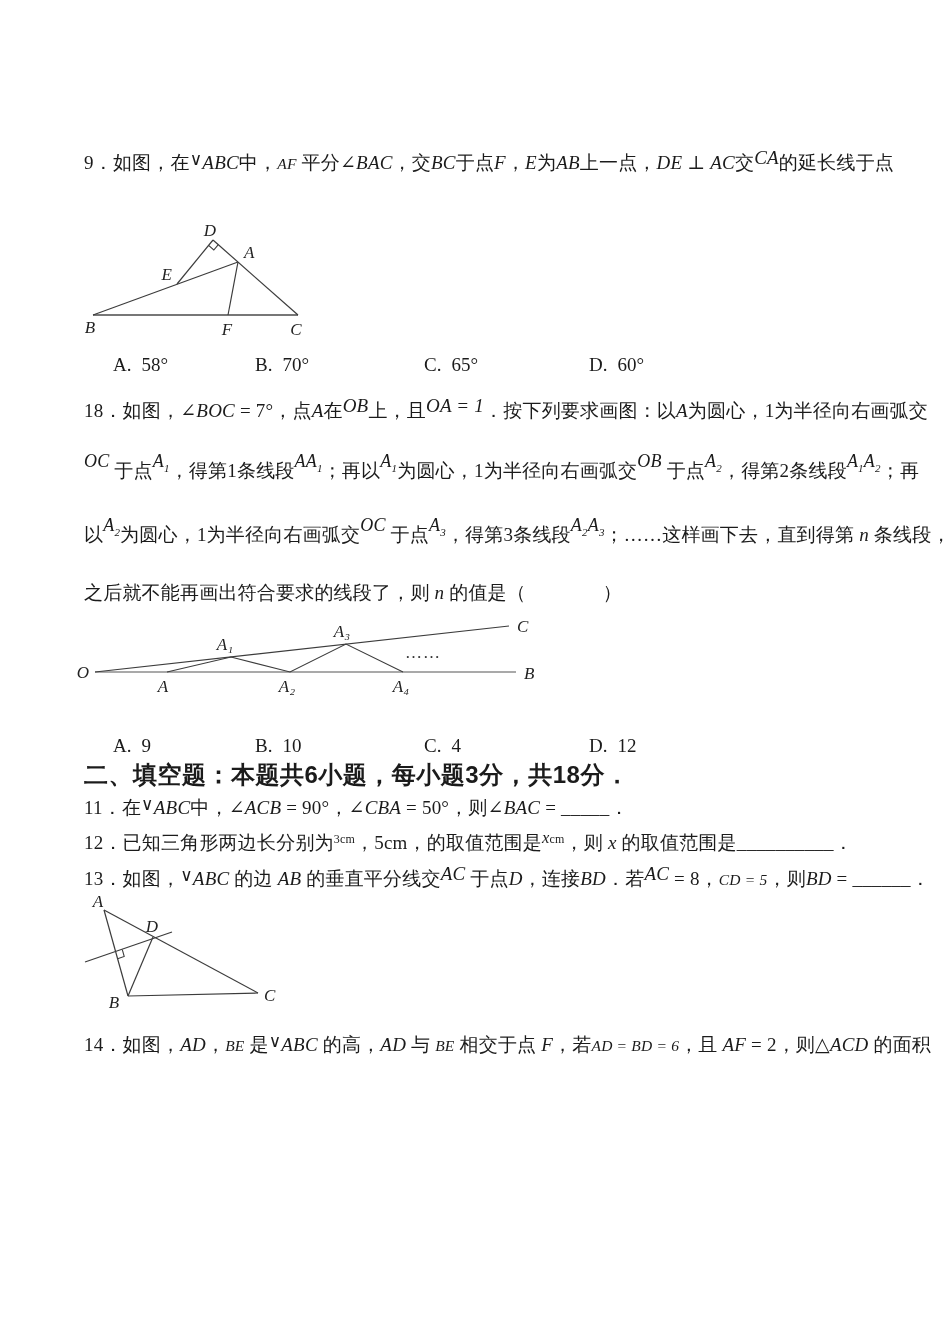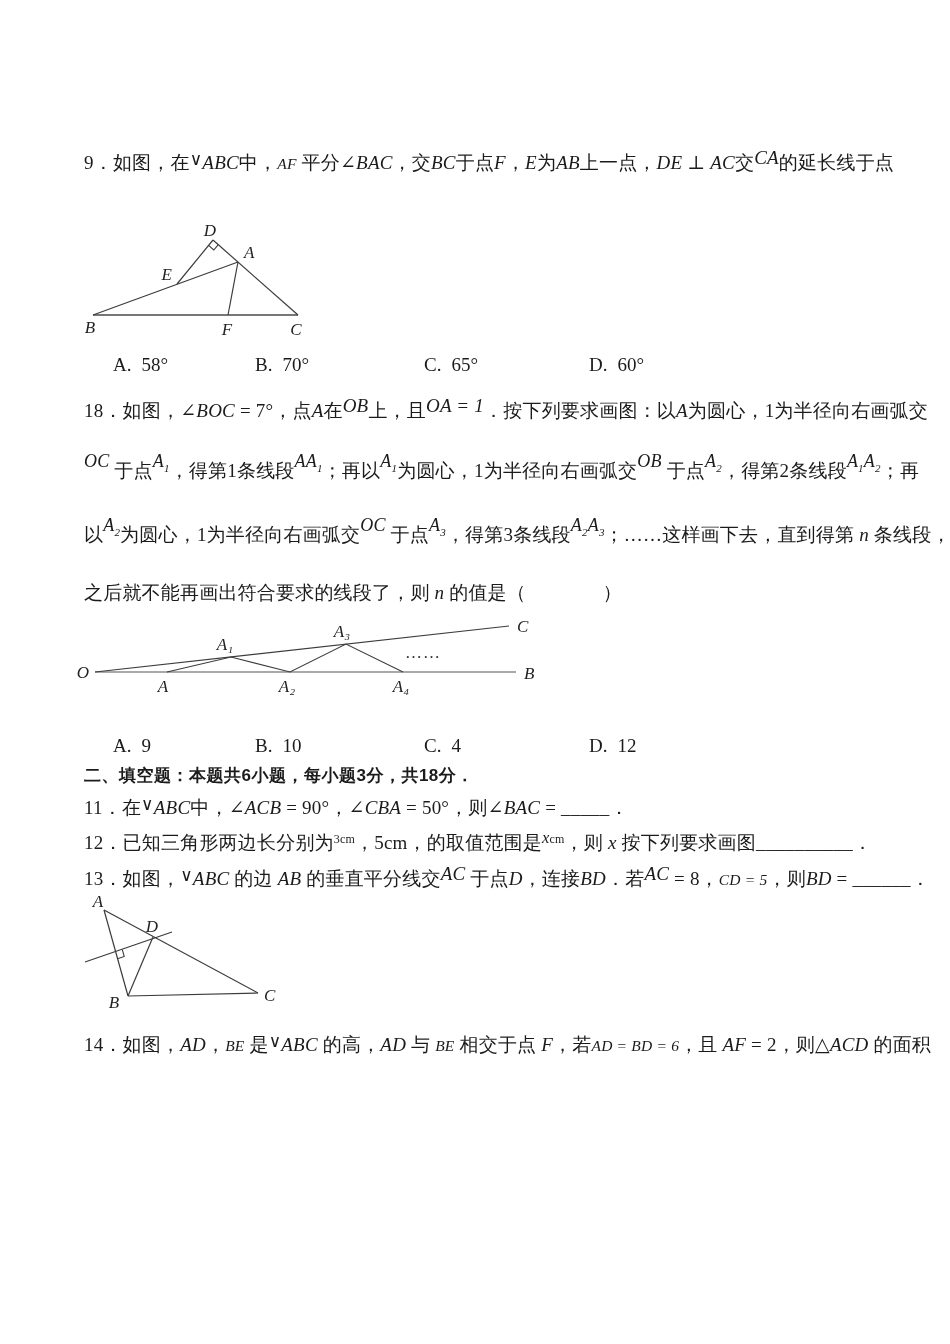--- a/index.html
+++ b/index.html
@@ -1,21 +1,21 @@
 <!DOCTYPE html>
 <html><head>
 <meta charset="utf-8">
 <style>
   html,body{margin:0;padding:0;background:#ffffff;}
   .page{position:relative;width:950px;height:1080px;background:#ffffff;overflow:hidden;
         font-family:"Liberation Serif","DejaVu Serif",serif;color:#1b1b1b;font-size:19px;}
   .line{position:absolute;left:84px;line-height:26px;white-space:nowrap;letter-spacing:0.2px;}
   
   .seg-t{font-style:normal;}
-  .seg-b{font-weight:bold;font-family:"Liberation Sans","DejaVu Sans",sans-serif;font-size:17px;letter-spacing:0.5px;}
+  .seg-b{font-weight:bold;font-family:"Liberation Sans","DejaVu Sans",sans-serif;font-size:24px;letter-spacing:0.5px;}
   .seg-m{font-style:italic;font-family:"Liberation Serif",serif;}
   .seg-ms{font-style:italic;font-size:15.5px;}
   .seg-mr{font-style:italic;position:relative;top:-5px;}
   .seg-mr2{font-style:italic;position:relative;top:-10px;font-size:18px;}
   .seg-tr{position:relative;top:-6px;font-size:12px;text-align:center;}
   .seg-mrx{font-style:italic;position:relative;top:-6px;font-size:16.5px;}
   .seg-v{position:relative;top:-4px;font-size:17px;}
   sub{font-size:11px;line-height:0;}
   
   .opt-row{position:absolute;left:0;top:0;width:100%;height:28px;}
@@ -78,21 +78,21 @@
   <div class="opt-row" style="top:735px;font-family:Liberation Serif, serif;">
     <span class="opt" style="left:113px;"><span class="k">A.</span><span class="v">9</span></span>
     <span class="opt" style="left:255px;"><span class="k">B.</span><span class="v">10</span></span>
     <span class="opt" style="left:424px;"><span class="k">C.</span><span class="v">4</span></span>
     <span class="opt" style="left:589px;"><span class="k">D.</span><span class="v">12</span></span>
   </div>
 
   <div class="line" style="top:762px;"><span class="seg-b">二、填空题：本题共6小题，每小题3分，共18分．</span></div>
 
   <div class="line" style="top:795px;"><span class="seg-t">11．在</span><span class="seg-v">∨</span><span class="seg-m">ABC</span><span class="seg-t">中，∠</span><span class="seg-m">ACB</span><span class="seg-t"> = 90°，∠</span><span class="seg-m">CBA</span><span class="seg-t"> = 50°，则∠</span><span class="seg-m">BAC</span><span class="seg-t"> = </span><span class="seg-t">_____</span><span class="seg-t">．</span></div>
-  <div class="line" style="top:830px;"><span class="seg-t">12．已知三角形两边长分别为</span><span class="seg-tr">3cm</span><span class="seg-t">，5cm，的取值范围是</span><span class="seg-mrx">x</span><span class="seg-tr">cm</span><span class="seg-t">，则 </span><span class="seg-m">x</span><span class="seg-t"> 按下列要求画图</span><span class="seg-t">__________</span><span class="seg-t">．</span></div>
+  <div class="line" style="top:830px;"><span class="seg-t">12．已知三角形两边长分别为</span><span class="seg-tr">3cm</span><span class="seg-t">，5cm，的取值范围是</span><span class="seg-mrx">x</span><span class="seg-tr">cm</span><span class="seg-t">，则 </span><span class="seg-m">x</span><span class="seg-t"> 的取值范围是</span><span class="seg-t">__________</span><span class="seg-t">．</span></div>
   <div class="line" style="top:866px;"><span class="seg-t">13．如图，</span><span class="seg-v">∨</span><span class="seg-m">ABC</span><span class="seg-t"> 的边 </span><span class="seg-m">AB</span><span class="seg-t"> 的垂直平分线交</span><span class="seg-mr">AC</span><span class="seg-t"> 于点</span><span class="seg-m">D</span><span class="seg-t">，连接</span><span class="seg-m">BD</span><span class="seg-t">．若</span><span class="seg-mr">AC</span><span class="seg-t"> = 8，</span><span class="seg-ms">CD = 5</span><span class="seg-t">，则</span><span class="seg-m">BD</span><span class="seg-t"> = </span><span class="seg-t">______</span><span class="seg-t">．</span></div>
 
   <svg style="left:75px;top:893px;" width="215" height="125" viewBox="75 893 215 125">
     <polyline points="104,910 128,996" fill="none" stroke="#3c3c3c" stroke-width="1.2"></polyline>
     <polyline points="128,996 258,993" fill="none" stroke="#3c3c3c" stroke-width="1.2"></polyline>
     <polyline points="104,910 258,993" fill="none" stroke="#3c3c3c" stroke-width="1.2"></polyline>
     <polyline points="128,996 153,937" fill="none" stroke="#3c3c3c" stroke-width="1.2"></polyline>
     <polyline points="85,962 172,932" fill="none" stroke="#3c3c3c" stroke-width="1.2"></polyline>
     <polyline points="122.3,949.7 124.2,956.4 117.6,958.7" fill="none" stroke="#3c3c3c" stroke-width="1.1"></polyline>
     <text class="fig-label" x="98" y="907" text-anchor="middle">A</text>

